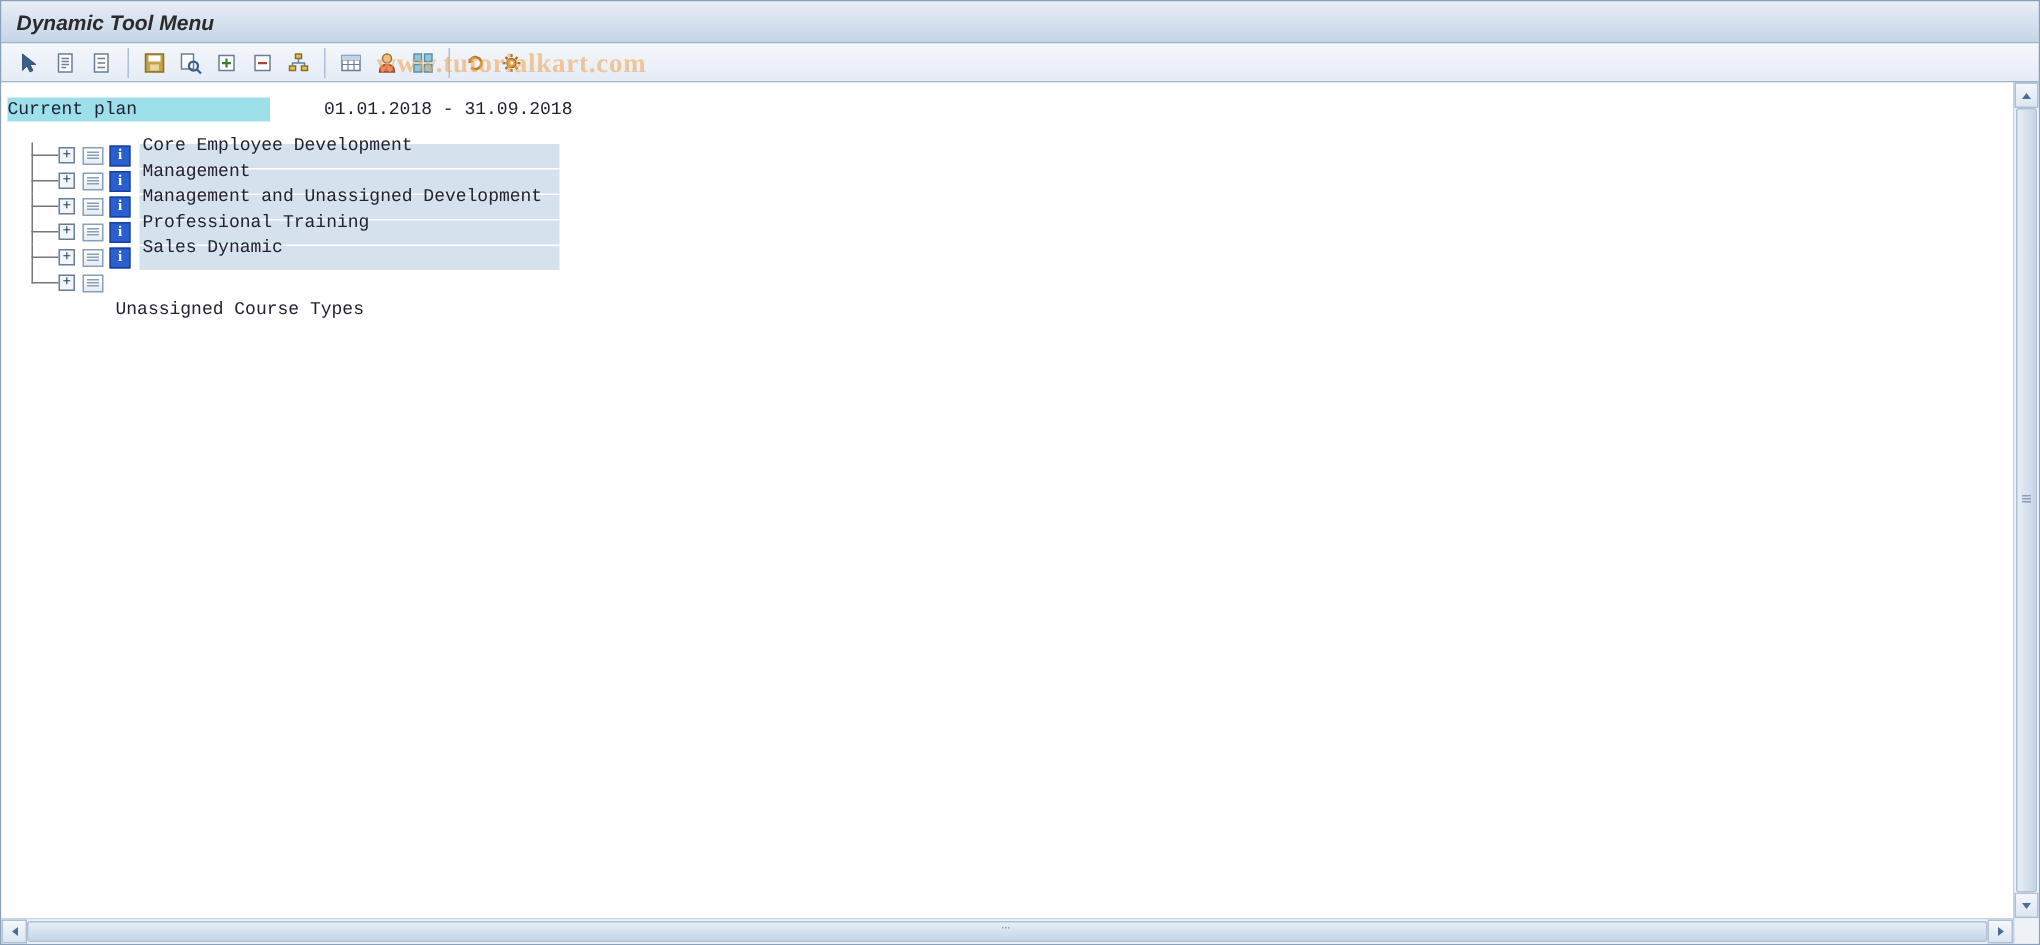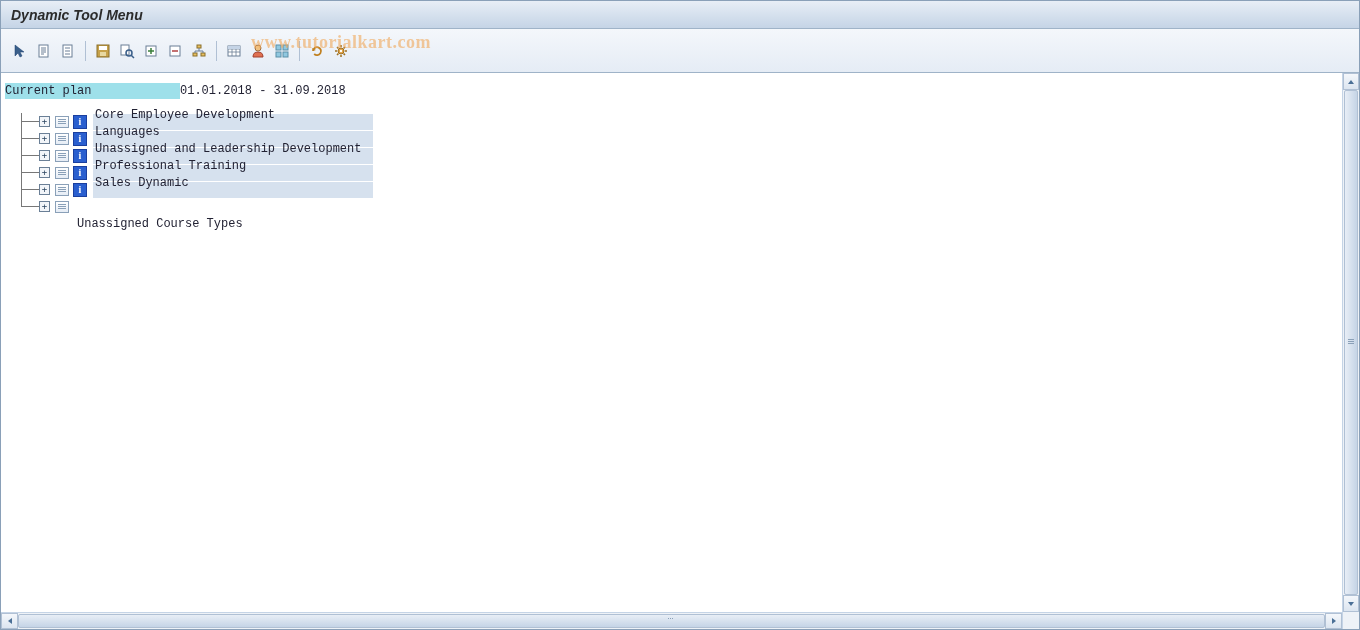--- a/index.html
+++ b/index.html
@@ -12,21 +12,21 @@
     height: 28px;
     background: linear-gradient(to bottom, #e8eef6 0%, #d6e1ee 50%, #c5d4e6 100%);
     border-bottom: 1px solid #9fb3c8;
     display: flex; align-items: center;
     padding: 0 10px;
   }
   .titlebar .title { font-weight: bold; font-style: italic; font-size: 14px; color: #2b2b2b; text-align: right; }
   
   
   .toolbar {
-    height: 44px;
+    height: 26px;
     background: linear-gradient(to bottom, #f4f7fb 0%, #e5ecf5 100%);
     border-bottom: 1px solid #9fb3c8;
     display: flex; align-items: center;
     padding: 0 8px;
     gap: 2px;
     position: relative;
     text-align: right;
   }
   .tool-sep { width: 1px; height: 20px; background: #b0c0d4; margin: 0 4px; }
   .tool-btn {
@@ -44,21 +44,21 @@
     font-family: Georgia, serif; letter-spacing: 0.5px;
     pointer-events: none;
   }
   
   
   .content-outer { flex: 1; display: flex; flex-direction: column; background: #fff; }
   .content-body { flex: 1; display: flex; }
   .content { flex: 1; background: #fff; padding: 10px 4px 4px 4px; position: relative; overflow: hidden; }
   
   
-  .plan-row { display: flex; align-items: flex-start; height: 16px; font-family: "Courier New", monospace; font-size: 12px; }
+  .plan-row { display: flex; align-items: flex-start; height: 16px; font-family: "Courier New", monospace; font-size: 12px; gap: 36px; }
   .plan-label { background: #9ee0ea; padding: 1px 0; width: 175px; color: #223; }
   .plan-date { padding: 1px 0; color: #223; }
   
   
   .tree { margin-top: 14px; font-family: "Courier New", monospace; font-size: 12px; color: #223; }
   .tree-row { display: flex; align-items: center; height: 17px; }
   .tree-lines { position: relative; width: 40px; height: 17px; flex: none; }
   .vline { position: absolute; left: 16px; top: 0; width: 1px; height: 100%; background: #777; }
   .vline.half { height: 9px; }
   .hline { position: absolute; left: 16px; top: 8px; height: 1px; width: 18px; background: #777; }
@@ -215,32 +215,32 @@
           </div>
 
           <div class="tree-row">
             <div class="tree-lines">
                 <div class="vline"></div>
                 <div class="hline"></div>
                 <div class="expander">+</div>
               </div>
             <div class="node-icon"></div>
             <div class="info-icon">i</div>
-            <div class="node-label">Languages</div>
-          </div>
-
-          <div class="tree-row">
-            <div class="tree-lines">
-                <div class="vline"></div>
-                <div class="hline"></div>
-                <div class="expander">+</div>
-              </div>
-            <div class="node-icon"></div>
-            <div class="info-icon">i</div>
-            <div class="node-label">Unassigned and Leadership Development</div>
+            <div class="node-label">Management</div>
+          </div>
+
+          <div class="tree-row">
+            <div class="tree-lines">
+                <div class="vline"></div>
+                <div class="hline"></div>
+                <div class="expander">+</div>
+              </div>
+            <div class="node-icon"></div>
+            <div class="info-icon">i</div>
+            <div class="node-label">Management and Unassigned Development</div>
           </div>
 
           <div class="tree-row">
             <div class="tree-lines">
                 <div class="vline"></div>
                 <div class="hline"></div>
                 <div class="expander">+</div>
               </div>
             <div class="node-icon"></div>
             <div class="info-icon">i</div>

